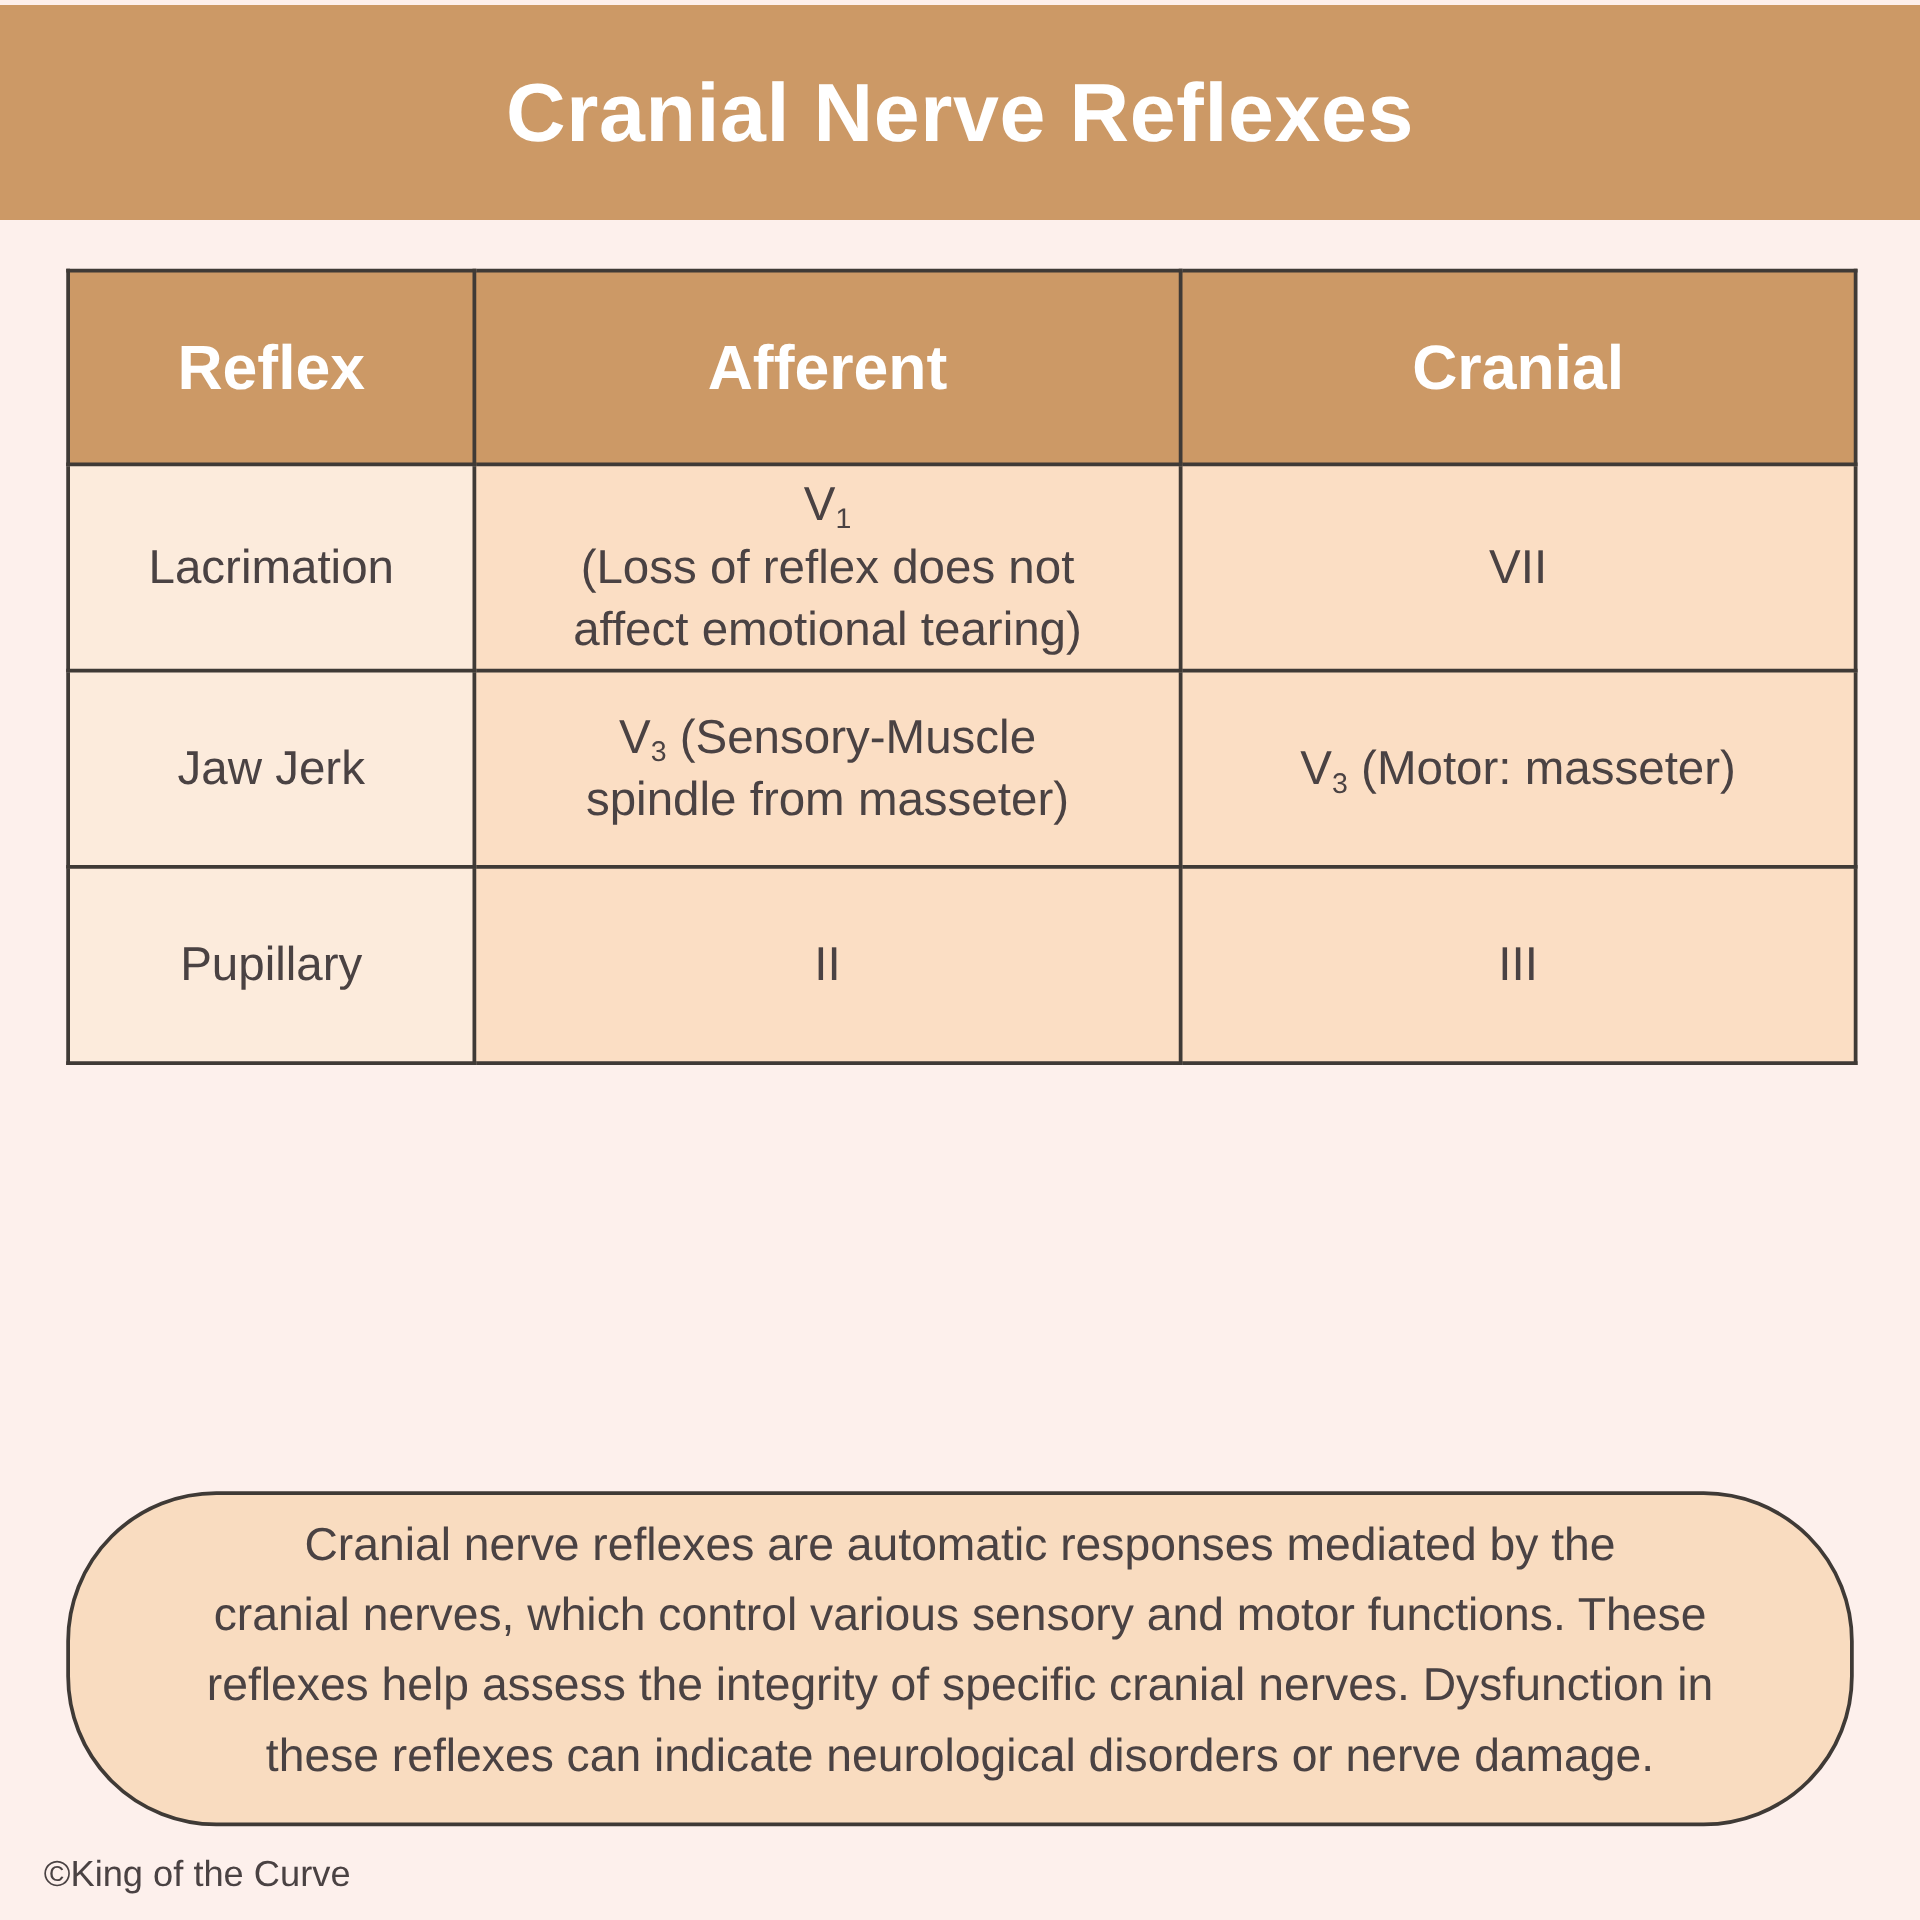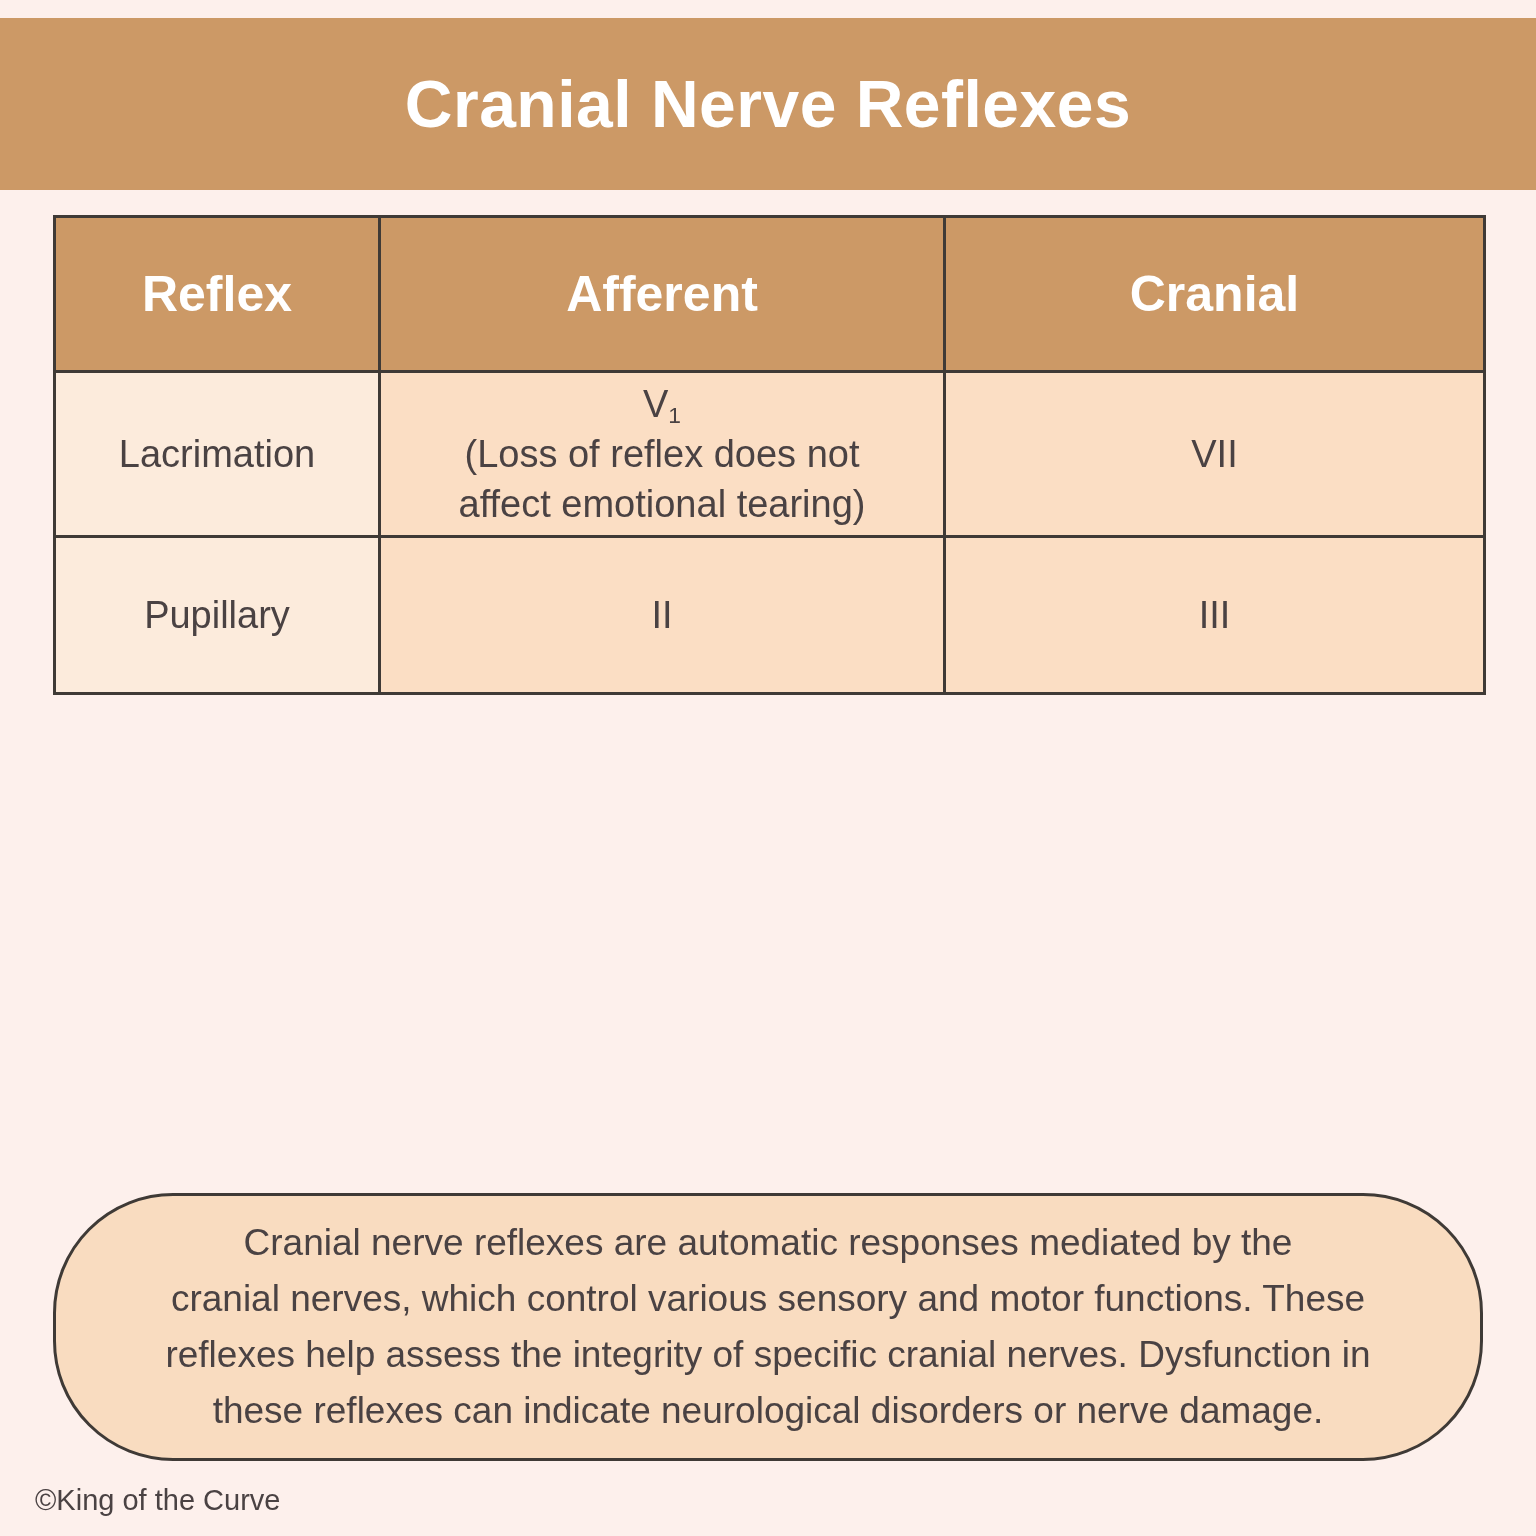--- a/index.html
+++ b/index.html
@@ -15,21 +15,21 @@
   *{box-sizing:border-box;margin:0;padding:0;}
   html,body{width:1536px;height:1536px;}
   body{
     position:relative;
     background:var(--page-bg);
     font-family:"Liberation Sans","DejaVu Sans",sans-serif;
     color:var(--text);
     overflow:hidden;
   }
   .banner{
-    position:absolute;top:18px;left:0;width:1536px;height:172px;
+    position:absolute;top:4px;left:0;width:1536px;height:172px;
     background:var(--header-bg);
     display:flex;align-items:center;justify-content:center;
   }
   .banner h1{
     color:var(--header-text);
     font-size:66px;
     font-weight:600;
     letter-spacing:0.5px;
   }
   table.reflex-table{
@@ -68,22 +68,22 @@
     line-height:0;
     vertical-align:baseline;
     position:relative;
     top:0.28em;
   }
   .note{
     position:absolute;left:53px;top:1193px;width:1430px;height:268px;
     background:var(--note-bg);
     border:3px solid var(--border);
     border-radius:120px;
-    display:flex;align-items:center;justify-content:center;
-    padding:0 30px;
+    display:flex;align-items:flex-start;justify-content:center;
+    padding:12px 30px;
   }
   .note p{
     font-size:37px;
     line-height:1.52;
     text-align:center;
   }
   .footer{
     position:absolute;left:35px;top:1484px;
     font-size:29px;
   }
@@ -108,20 +108,25 @@
       <th>Cranial</th>
     </tr>
   </thead>
   <tbody>
     <tr>
       <td class="reflex-cell">Lacrimation</td>
       <td>V<sub>1</sub><br>(Loss of reflex does not<br>affect emotional tearing)</td>
       <td>VII</td>
     </tr>
     <tr>
+      <td class="reflex-cell">Jaw Jerk</td>
+      <td>V<sub>3</sub> (Sensory-Muscle<br>spindle from masseter)</td>
+      <td>V<sub>3</sub> (Motor: masseter)</td>
+    </tr>
+    <tr>
       <td class="reflex-cell">Pupillary</td>
       <td>II</td>
       <td>III</td>
     </tr>
   </tbody>
 </table>
 
 <div class="note">
   <p>Cranial nerve reflexes are automatic responses mediated by the<br>cranial nerves, which control various sensory and motor functions. These<br>reflexes help assess the integrity of specific cranial nerves. Dysfunction in<br>these reflexes can indicate neurological disorders or nerve damage.</p>
 </div>

